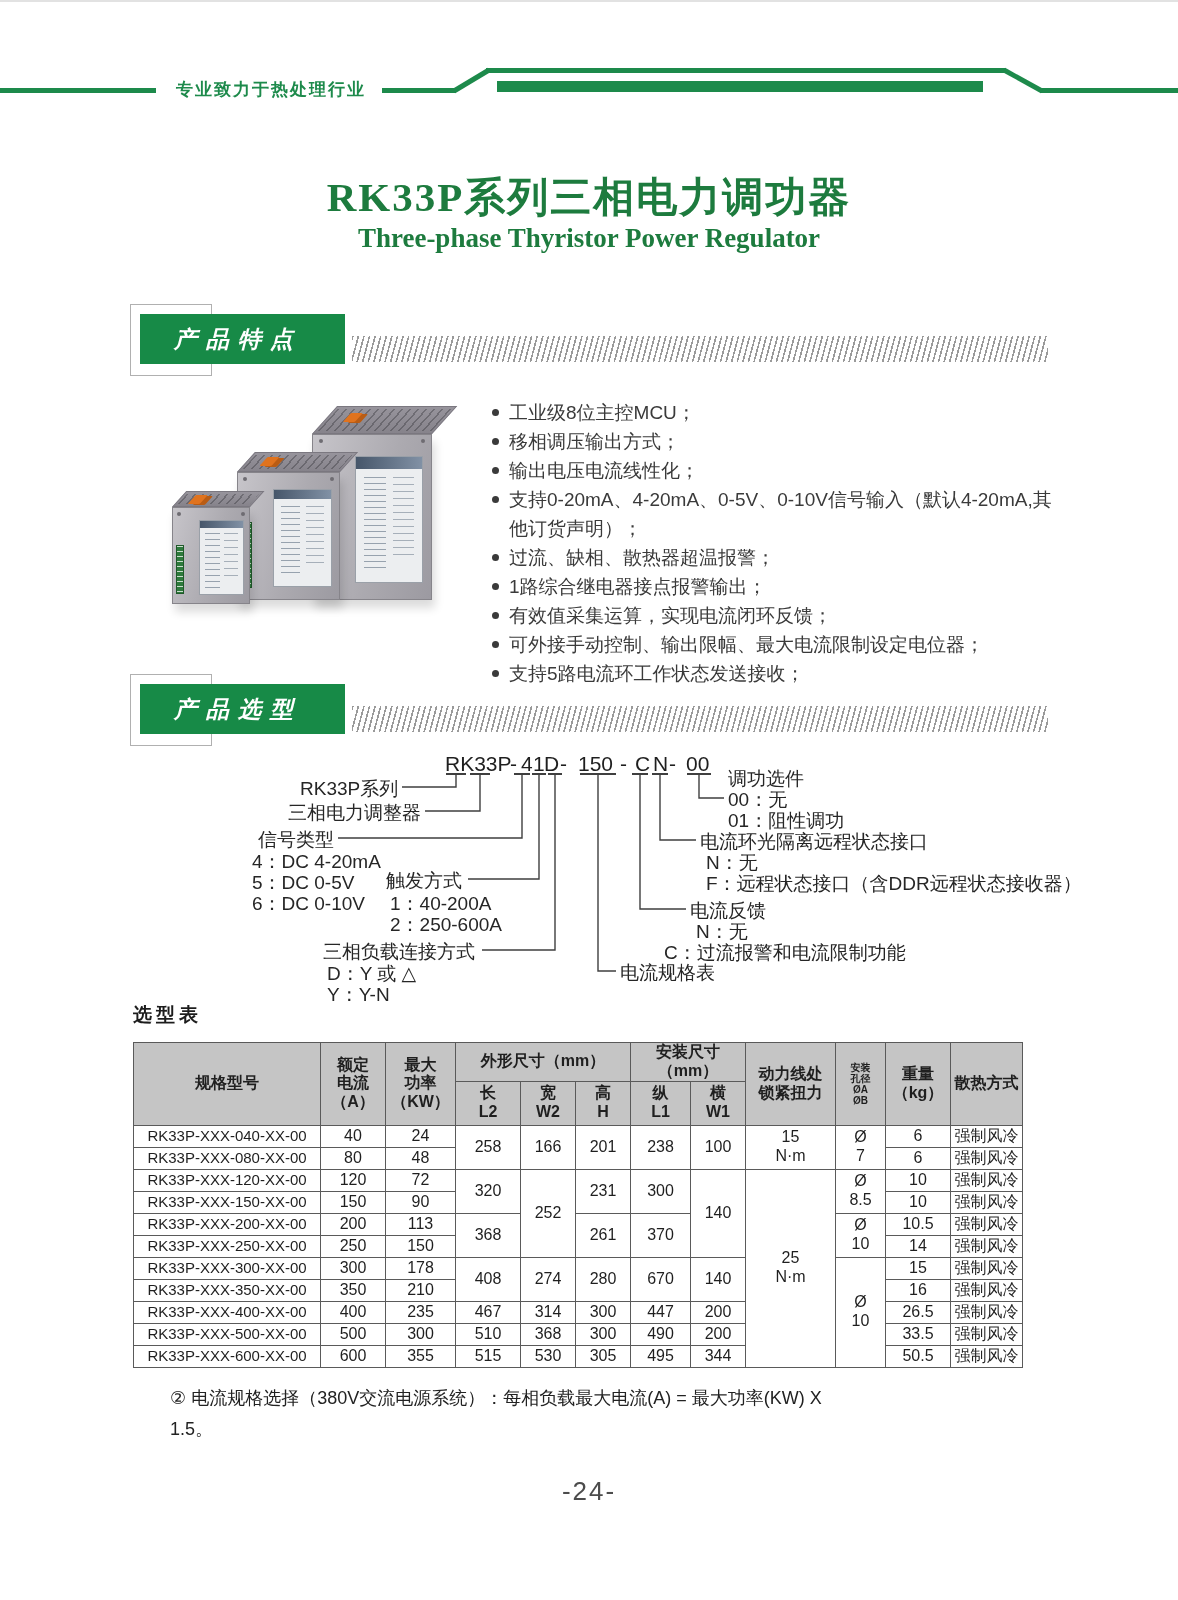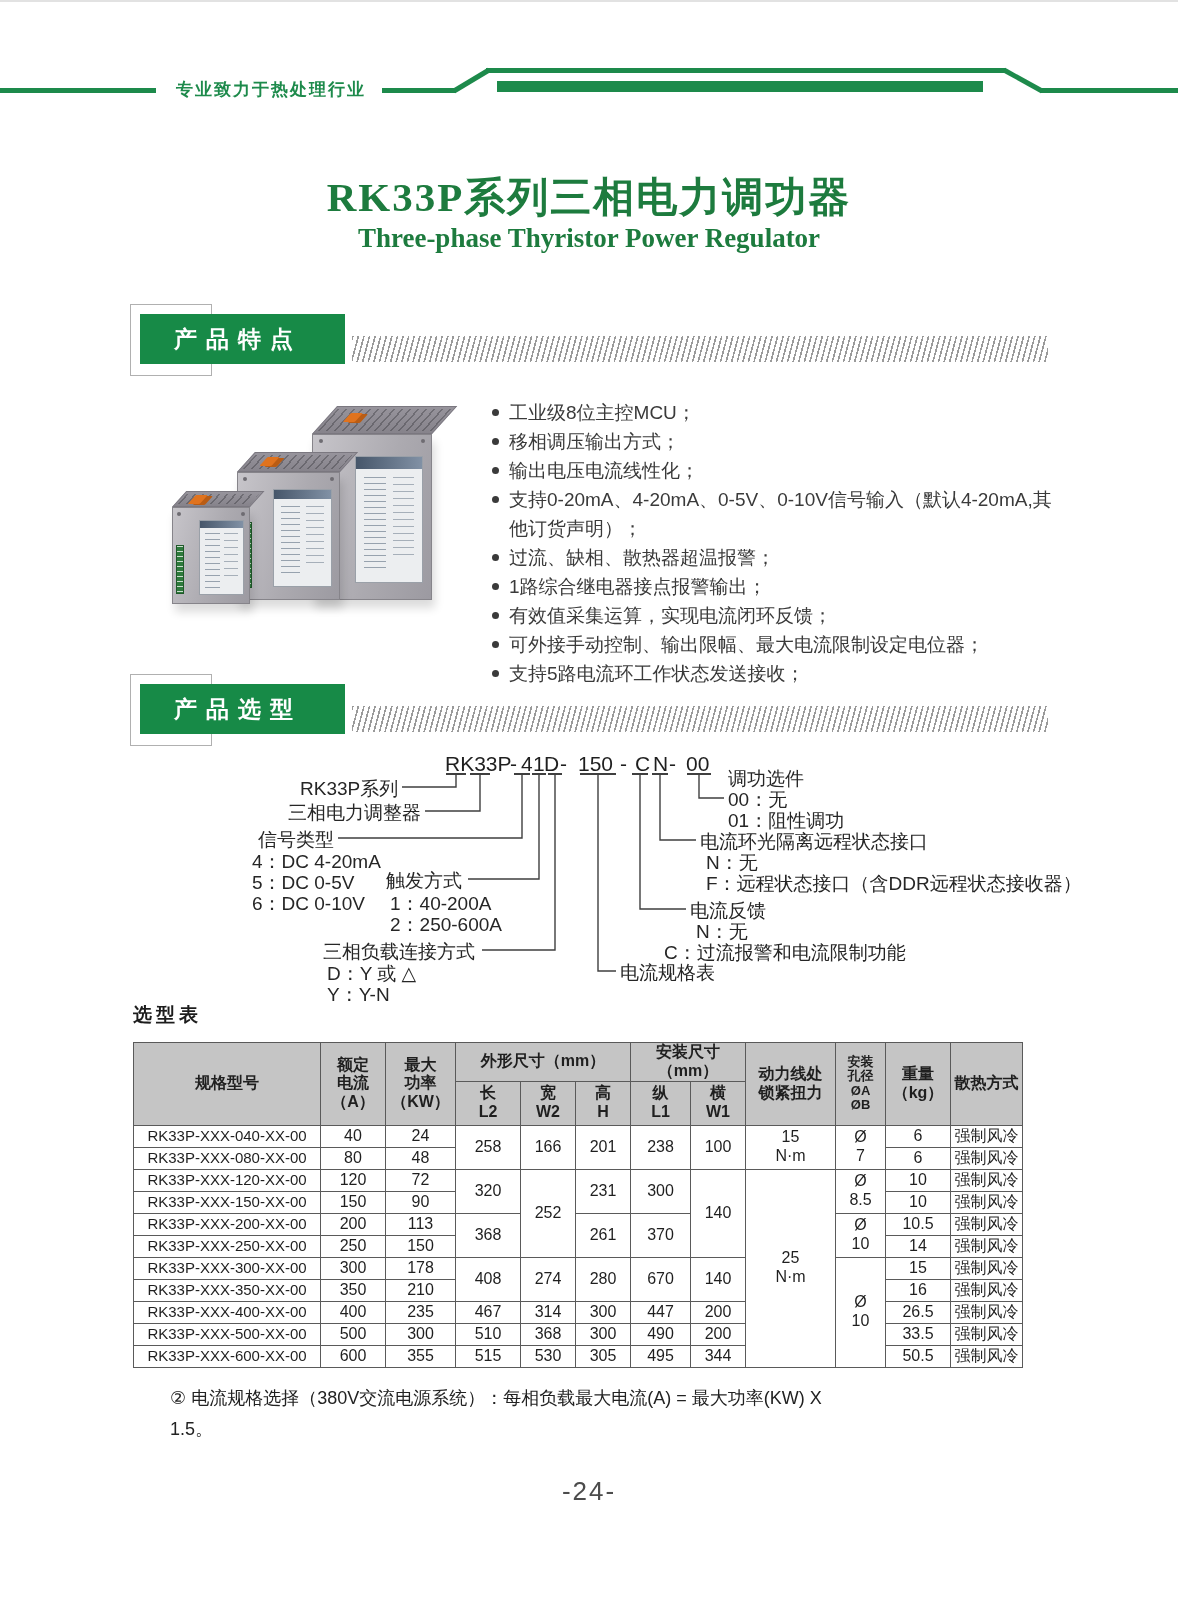--- a/index.html
+++ b/index.html
@@ -9,21 +9,21 @@
   
   .tagline{position:absolute;left:176px;top:76px;font-size:17px;font-weight:bold;color:#1d8a4b;letter-spacing:2px;}
   
   .title-zh{position:absolute;left:0;top:168px;width:100%;text-align:center;margin:0;
             font-family:"Liberation Serif","DejaVu Serif",serif;font-weight:bold;
             font-size:41px;color:#1d7b3e;letter-spacing:2px;}
   .title-en{position:absolute;left:0;top:221px;width:100%;text-align:center;margin:0;
             font-family:"Liberation Serif","DejaVu Serif",serif;font-weight:bold;
             font-size:27px;color:#1d7b3e;}
   
-  .sec{position:absolute;left:0;width:1178px;height:62px;}
+  .sec{position:absolute;left:0;width:1178px;height:62px;font-style:italic;}
   .sec .outline{position:absolute;left:130px;top:-10px;width:80px;height:70px;border:1px solid #b0b0b0;}
   .sec .greenbox{position:absolute;left:140px;top:0;width:205px;height:50px;background:#178a47;
                  color:#fff;font-size:23px;font-weight:bold;letter-spacing:9px;line-height:50px;
                  padding-left:34px;box-sizing:border-box;}
   .sec .hatch{position:absolute;left:352px;top:22px;width:696px;height:26px;
               background:repeating-linear-gradient(105deg,#9a9a9a 0 1.6px,transparent 1.6px 5.4px);}
   
   .photo{position:absolute;left:150px;top:398px;width:360px;height:230px;}
   .device{position:absolute;}
   .d-top{position:relative;transform:skewX(-42deg);transform-origin:bottom left;
@@ -51,21 +51,21 @@
   .code{position:absolute;top:22px;left:0;width:100%;height:30px;font-size:21px;color:#1f1f1f;}
   .code span{position:absolute;top:0;}
   .dsvg{position:absolute;inset:0;}
   
   .tbl-title{position:absolute;left:133px;top:1000px;font-size:19px;font-weight:bold;color:#1c1c1c;letter-spacing:4px;}
   table.sel{position:absolute;left:133px;top:1040px;width:889px;border-collapse:collapse;table-layout:fixed;
             font-size:16px;color:#1f1f1f;}
   table.sel th,table.sel td{border:1px solid #5a5a5a;text-align:center;vertical-align:middle;
             white-space:pre-line;padding:0;line-height:1.18;}
   table.sel th{background:#c5c5c5;font-weight:600;font-size:16px;}
-  table.sel th.sm{font-size:13px;line-height:1.12;}
+  table.sel th.sm{font-size:10px;line-height:1.12;}
   table.sel tbody tr{height:22px;}
   table.sel td.model{font-size:15px;}
   
   .notes{position:absolute;left:133px;top:1381px;width:720px;font-size:18px;line-height:31px;color:#222;}
   .notes .n2{padding-left:37px;}
   .notes b{font-weight:bold;}
   .pagenum{position:absolute;left:0;top:1474px;width:100%;text-align:center;font-size:26px;color:#4c4c4c;letter-spacing:2px;}
 </style>
 </head>
 <body>

